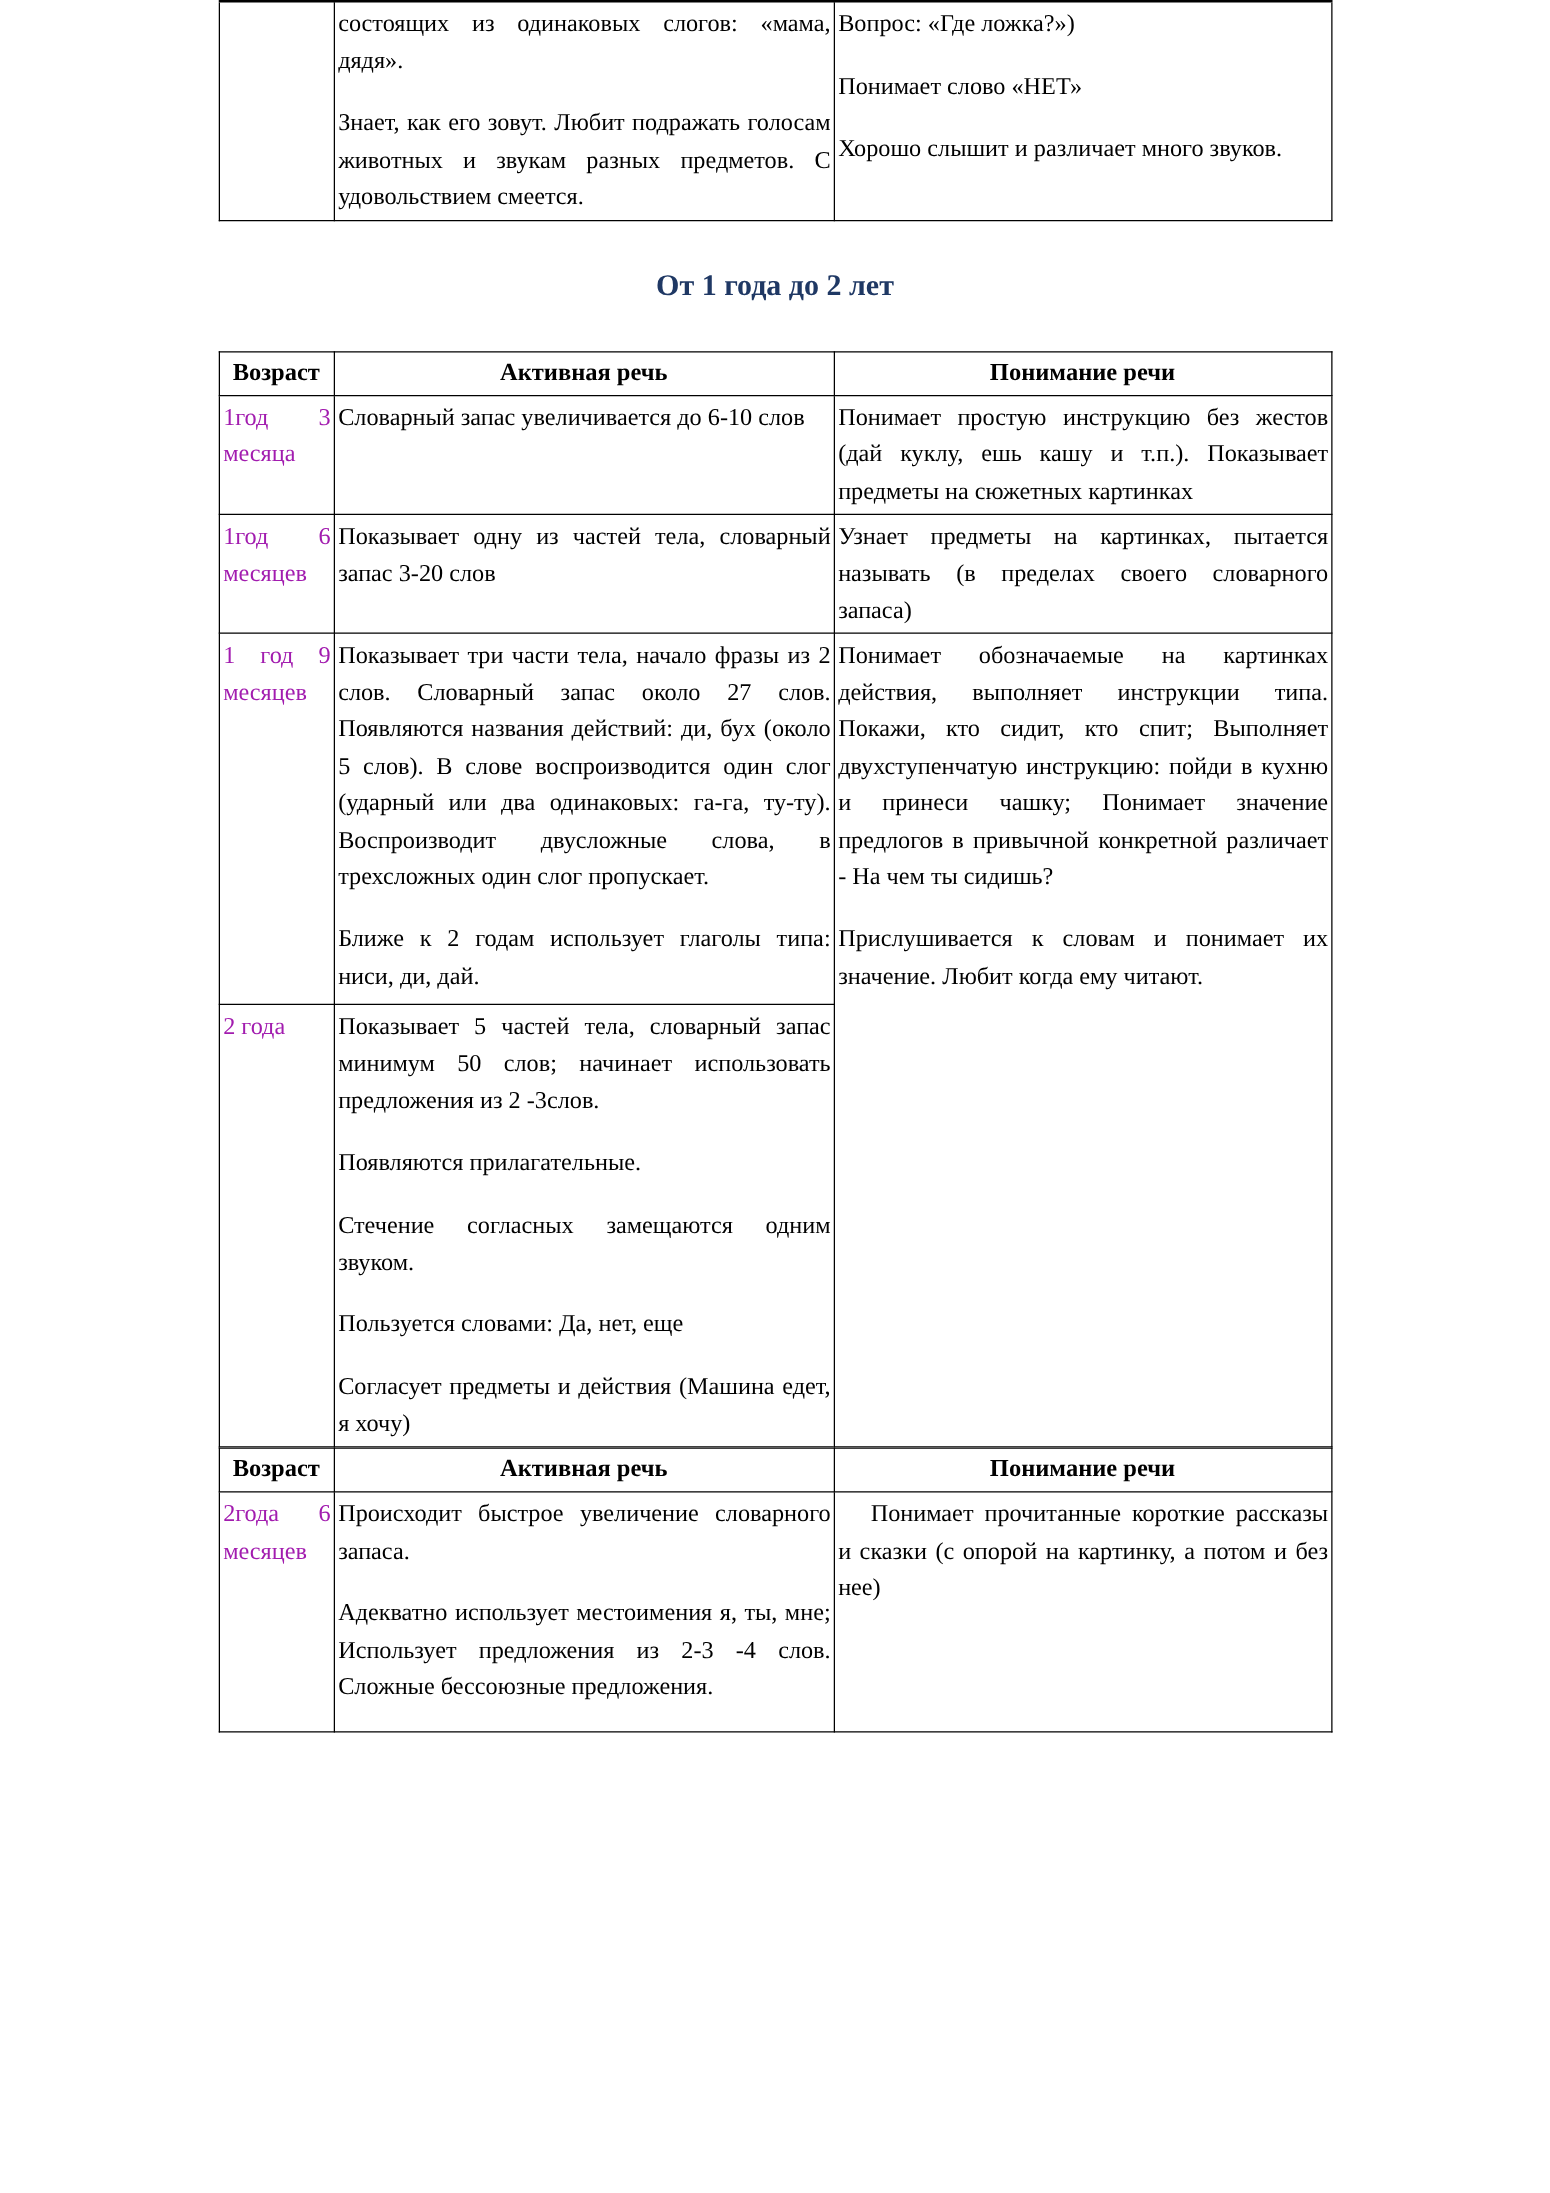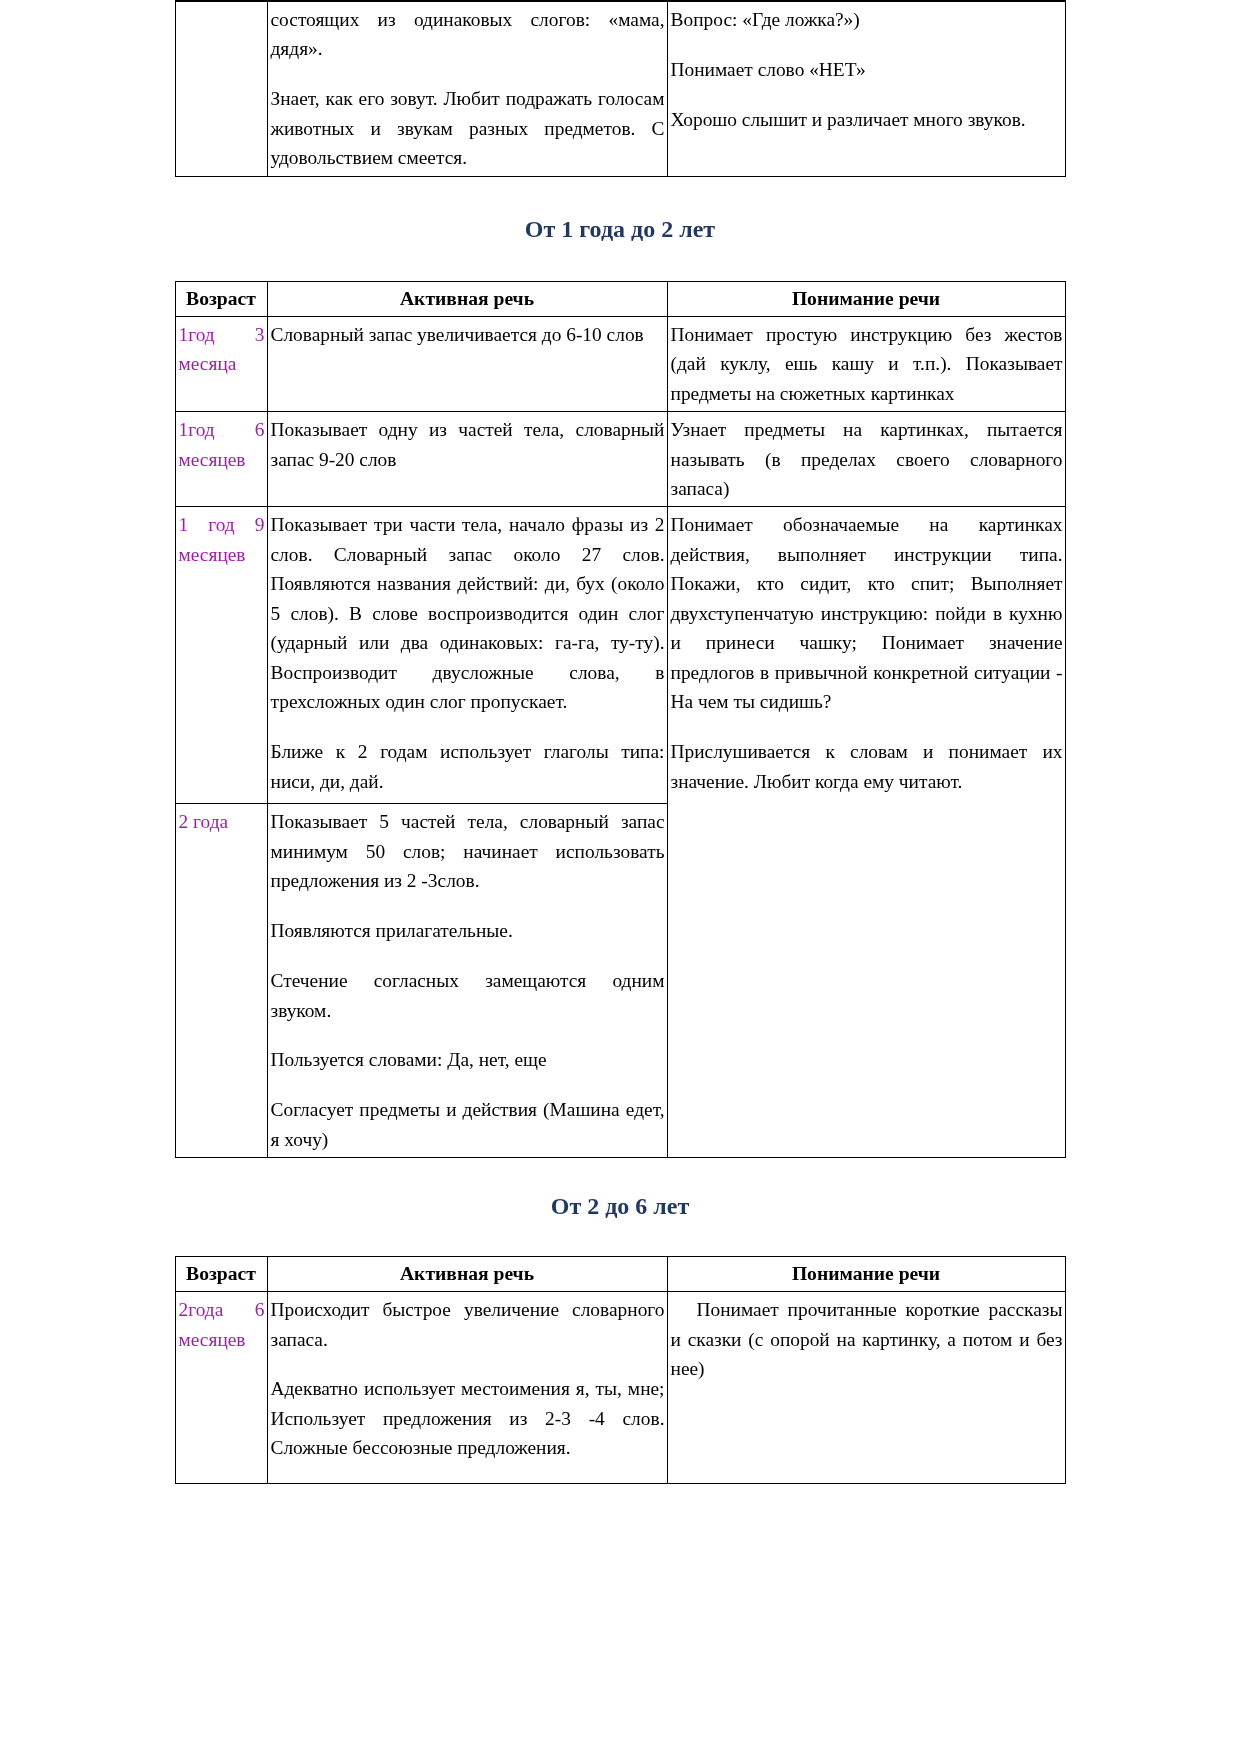--- a/index.html
+++ b/index.html
@@ -150,53 +150,52 @@
           <p class="cell-p">Словарный запас увеличивается до 6-10 слов</p>
         </td>
         <td>
           <p class="cell-p">Понимает простую инструкцию без жестов (дай куклу, ешь кашу и т.п.). Показывает предметы на сюжетных картинках</p>
         </td>
       </tr>
 
       <tr>
         <td class="age-cell" style="height:60px;">1год 6 месяцев</td>
         <td>
-          <p class="cell-p">Показывает одну из частей тела, словарный запас 9-20 слов</p>
+          <p class="cell-p">Показывает одну из частей тела, словарный запас 3-20 слов</p>
         </td>
         <td>
           <p class="cell-p">Узнает предметы на картинках, пытается называть (в пределах своего словарного запаса)</p>
         </td>
       </tr>
 
       <tr>
         <td class="age-cell" style="height:290px;">1 год 9 месяцев</td>
         <td>
           <p class="cell-p">Показывает три части тела, начало фразы из 2 слов. Словарный запас около 27 слов. Появляются названия действий: ди, бух (около 5 слов). В слове воспроизводится один слог (ударный или два одинаковых: га-га, ту-ту). Воспроизводит двусложные слова, в трехсложных один слог пропускает.</p>
           <p class="cell-p">Ближе к 2 годам использует глаголы типа: ниси, ди, дай.</p>
         </td>
         <td rowspan="2" class="mid">
-          <p class="cell-p">Понимает обозначаемые на картинках действия, выполняет инструкции типа. Покажи, кто сидит, кто спит; Выполняет двухступенчатую инструкцию: пойди в кухню и принеси чашку; Понимает значение предлогов в привычной конкретной ситуации - На чем ты сидишь?</p>
+          <p class="cell-p">Понимает обозначаемые на картинках действия, выполняет инструкции типа. Покажи, кто сидит, кто спит; Выполняет двухступенчатую инструкцию: пойди в кухню и принеси чашку; Понимает значение предлогов в привычной конкретной различает - На чем ты сидишь?</p>
           <p class="cell-p">Прислушивается к словам и понимает их значение. Любит когда ему читают.</p>
         </td>
       </tr>
 
       <tr>
         <td class="age-cell" style="height:345px;">2 года</td>
         <td>
           <p class="cell-p">Показывает 5 частей тела, словарный запас минимум 50 слов; начинает использовать предложения из 2 -3слов.</p>
           <p class="cell-p">Появляются прилагательные.</p>
           <p class="cell-p">Стечение согласных замещаются одним звуком.</p>
           <p class="cell-p">Пользуется словами: Да, нет, еще</p>
           <p class="cell-p">Согласует предметы и действия (Машина едет, я хочу)</p>
         </td>
       </tr>
     </tbody>
   </table>
 
-  <div class="section-heading h-2">От 2 до 6 лет</div>
 
   <table class="doc-table">
     <colgroup>
       <col class="col-age">
         <col class="col-act">
         <col class="col-und">
     </colgroup>
     <thead>
       <tr>
         <th>Возраст</th>

